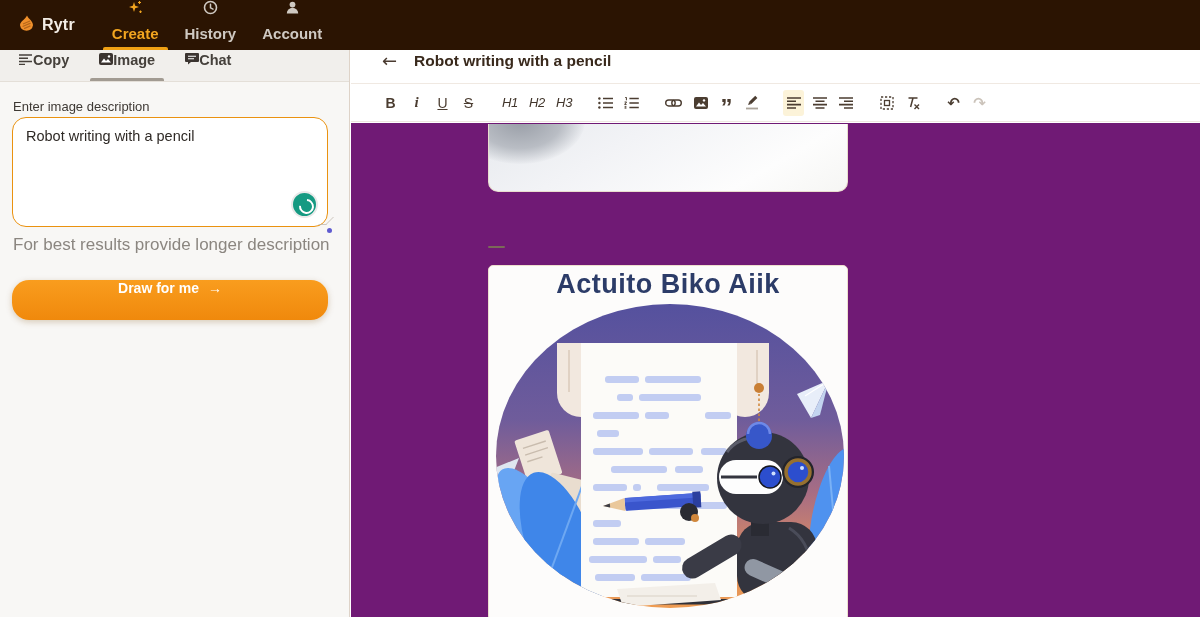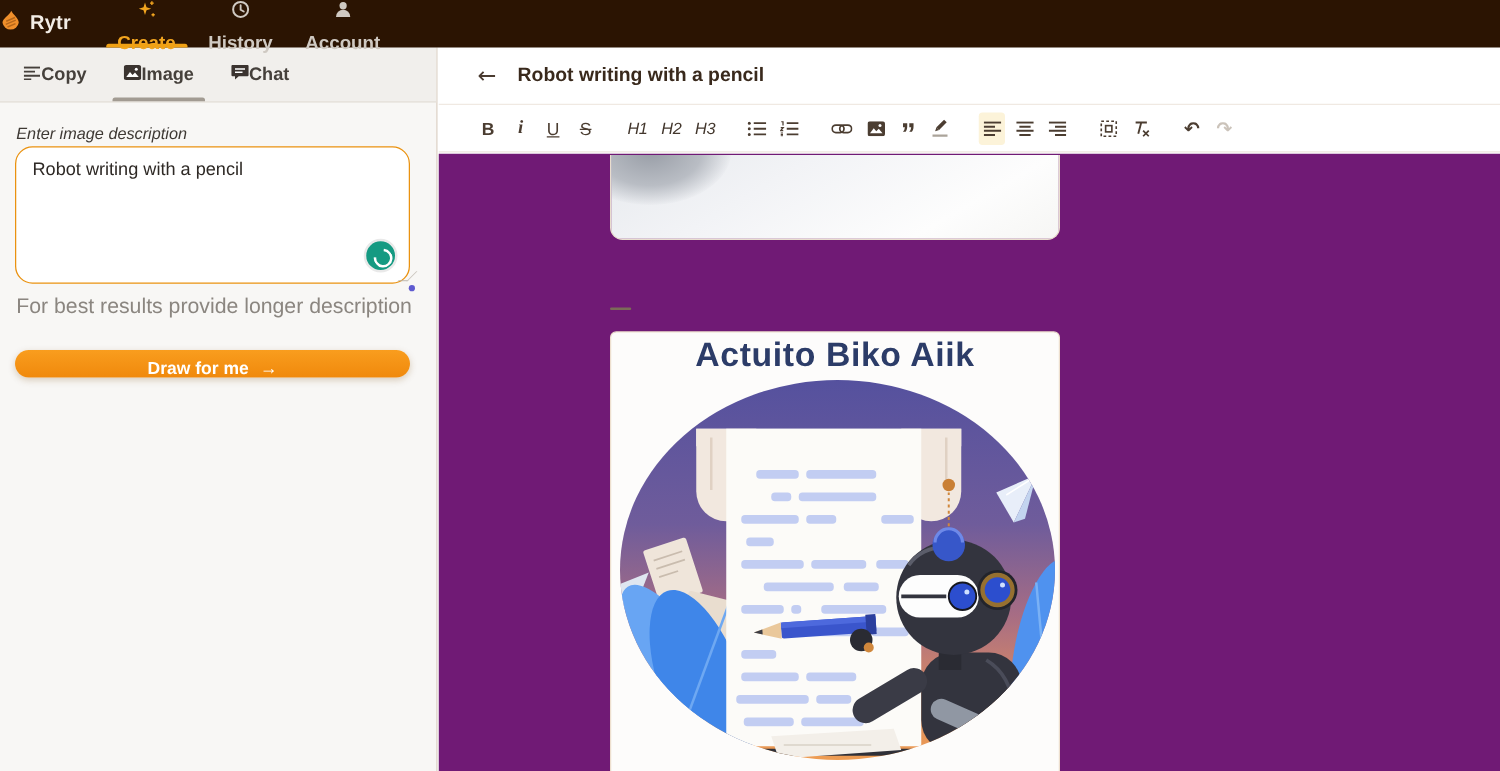--- a/index.html
+++ b/index.html
@@ -1,59 +1,59 @@
 <!DOCTYPE html>
 <html><head>
 <meta charset="utf-8">
 <style>
   * { margin:0; padding:0; box-sizing:border-box; }
   html,body { width:1200px; height:617px; overflow:hidden; }
   body { font-family:"Liberation Sans", sans-serif; background:#fff; position:relative; }
 
   
-  .topnav { position:absolute; top:0; left:0; right:0; height:38px; background:#2b1402;
-            display:flex; align-items:stretch; z-index:10; }
+  .topnav { position:absolute; top:0; left:0; right:0; height:50px; background:#2b1402;
+            display:flex; align-items:stretch; padding-left:18px; z-index:10; }
   .brand { display:flex; align-items:center; gap:7px; margin-right:24px; cursor:pointer; }
   .brand-label { color:#f3ede6; font-size:16px; font-weight:700; letter-spacing:.2px; }
   .nav-item { display:flex; align-items:center; gap:7px; padding:0 13px; font-size:15px;
               font-weight:600; color:#cfc9c2; cursor:pointer; position:relative;flex-direction:column; }
   .nav-item.active { color:#f2a51f; }
   .nav-item.active::after { content:""; position:absolute; left:4px; right:4px; bottom:0;
               height:3px; background:#f0a114; border-radius:2px 2px 0 0; }
 
   
   .sidebar { position:absolute; top:38px; left:0; width:350px; bottom:0; background:#f8f7f5;
              border-right:1px solid #ded3c8; }
   .tabbar { height:44px; background:#f1efec; border-bottom:1px solid #e4dfd8;
             display:flex; align-items:stretch; padding-left:4px; }
   .tab { display:flex; align-items:center; gap:0; padding:0 15px; font-size:14.5px;
          color:#45403b; font-weight:600; cursor:pointer; position:relative; }
   .tab.active::after { content:""; position:absolute; left:6px; right:6px; bottom:0;
          height:3px; background:#a29b92; border-radius:2px 2px 0 0; }
 
-  .desc-label { position:absolute; left:13px; top:61px; font-size:13px; color:#3e3934;font-style:italic; }
+  .desc-label { position:absolute; left:13px; top:61px; font-size:13px; color:#3e3934; }
   .desc-box { position:absolute; left:12px; top:79px; width:316px; height:110px; }
   .desc-input { width:316px; height:110px; border:1.5px solid #ea9210; border-radius:14px;
         padding:10px 13px; font-family:"Liberation Sans",sans-serif; font-size:14.5px;
         color:#2e2925; background:#fff; resize:none; outline:none; display:block; }
   .grammarly { position:absolute; right:10px; bottom:9px; width:27px; height:27px;
         border-radius:50%; background:#159a82; border:2px solid #e9e9e9; cursor:pointer; }
   .grammarly::after { content:""; position:absolute; left:6px; top:6px; width:11px; height:11px;
         border:2.6px solid #fff; border-top-color:transparent; border-radius:50%;
         transform:rotate(-40deg); }
   .resize-dot { position:absolute; right:-4px; bottom:-6px; width:5px; height:5px;
         border-radius:50%; background:#5f5bd0; }
   .resize-grip { position:absolute; right:-2px; bottom:2px; width:8px; height:8px;
         border-right:1.5px solid #b9b2a8; border-bottom:1.5px solid #b9b2a8;
         transform:skew(-45deg) ; opacity:.7; cursor:nwse-resize; }
   .hint { position:absolute; left:13px; top:197px; font-size:17px; color:#8b8680; }
-  .draw-btn { position:absolute; left:12px; top:242px; width:316px; height:22px;
+  .draw-btn { position:absolute; left:12px; top:242px; width:316px; height:40px;
         border:none; border-radius:17px; background:linear-gradient(#f99d1e,#f0890c);
         color:#fff; font-size:14px; font-weight:700; font-family:"Liberation Sans",sans-serif;
-        display:flex; align-items:flex-end; justify-content:center; gap:9px; cursor:pointer;
+        display:flex; align-items:flex-start; justify-content:center; gap:9px; cursor:pointer;
         box-shadow:0 2px 6px rgba(120,70,0,.25); }
 
   
   .main { position:absolute; top:38px; left:351px; right:0; bottom:0; background:#fff; }
   .doc-header { height:46px; display:flex; align-items:center; gap:17px; padding-left:31px;
         border-bottom:1px solid #f0e9e2; }
   .back { font-size:18px; color:#4a3b30; cursor:pointer; line-height:1;
         font-family:"DejaVu Sans", sans-serif; }
   .doc-title { font-size:15.5px; font-weight:600; color:#39291c; }
 

